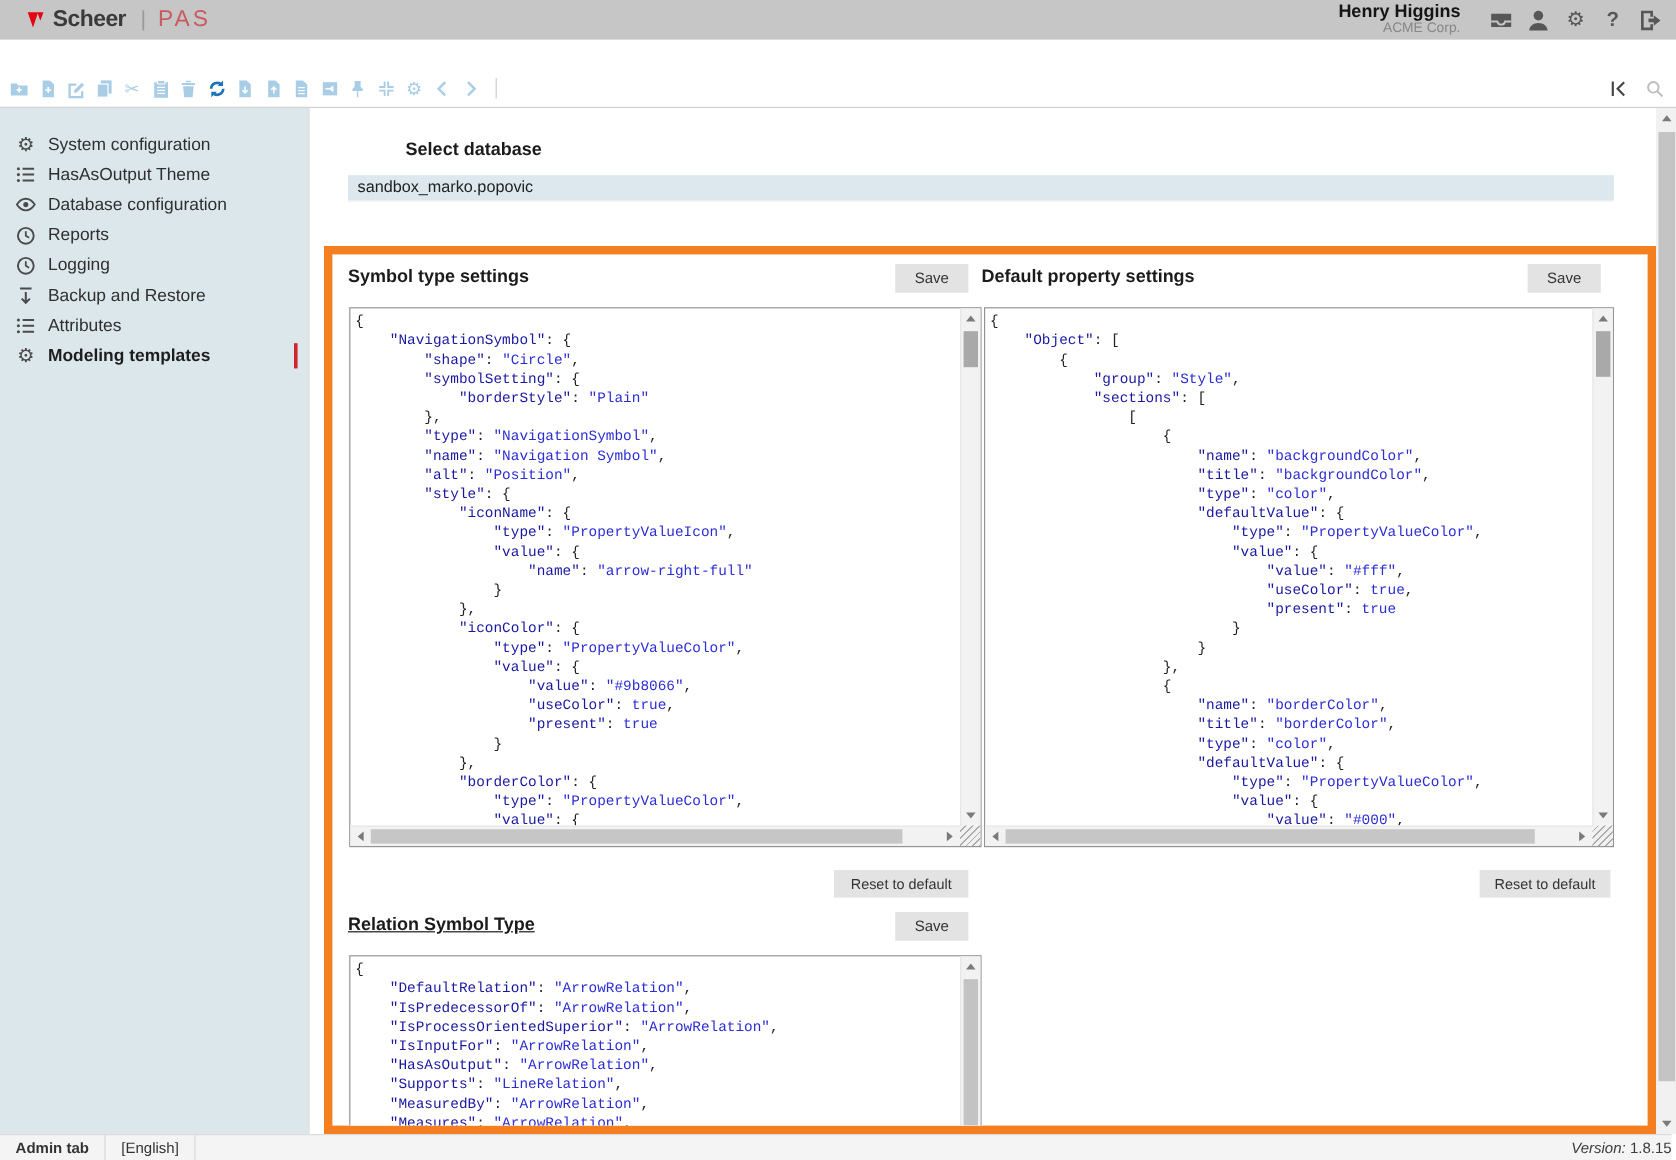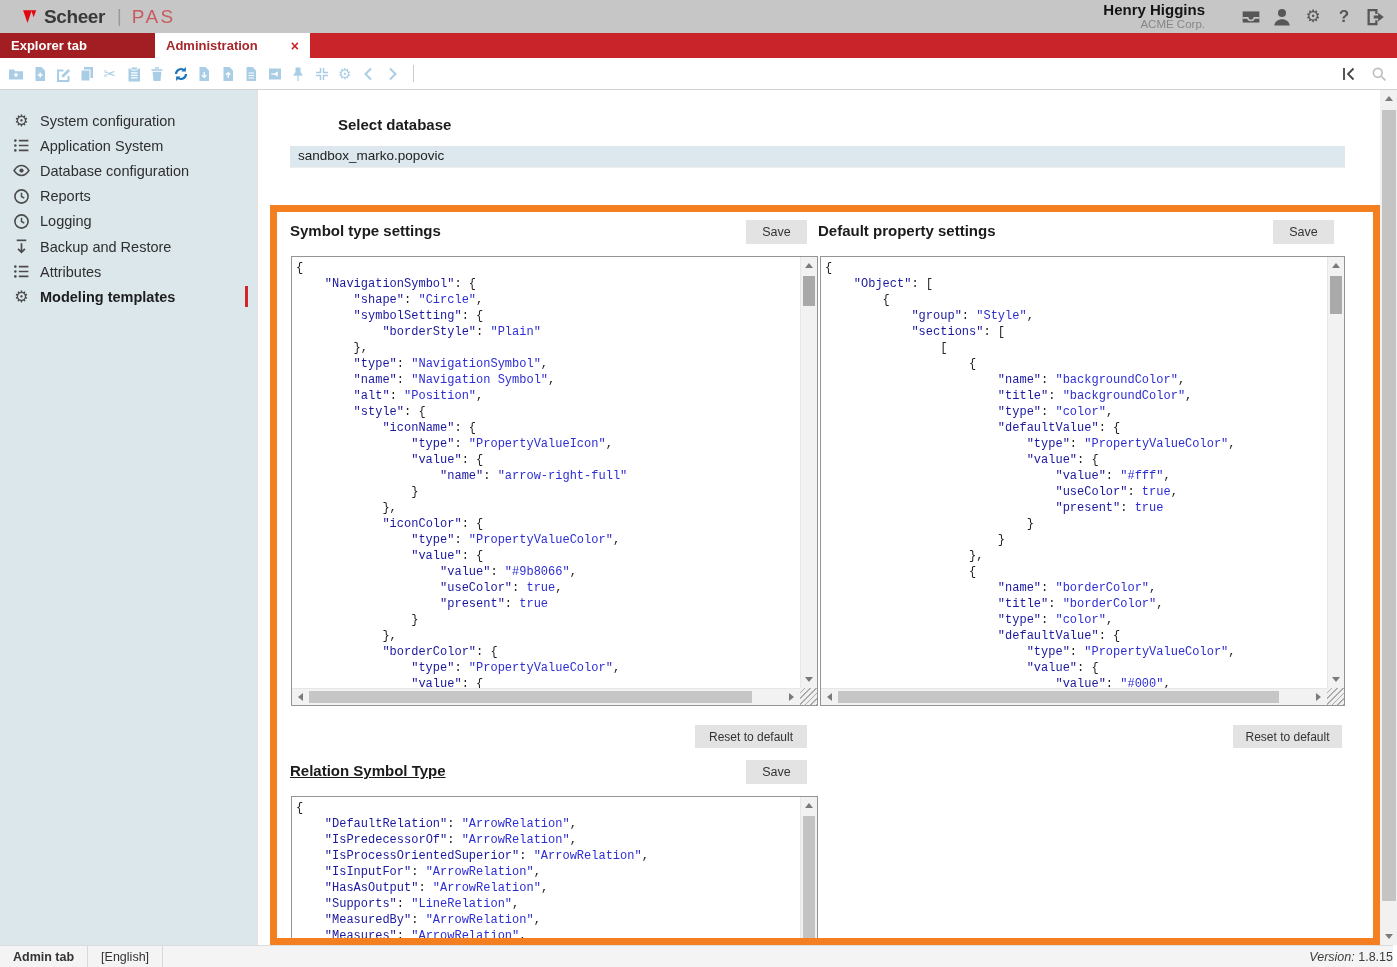--- a/index.html
+++ b/index.html
@@ -10,21 +10,21 @@
   .uni{display:flex;align-items:center;justify-content:center;width:100%;height:100%;}
 
   
   .hdr{position:absolute;top:0;left:0;right:0;height:33px;background:var(--header_bg,#c6c6c6);
        display:flex;align-items:center;justify-content:space-between;padding:0 12px 0 22px;box-sizing:border-box;}
   .logo{display:flex;align-items:center;gap:5px;}
   .logo-mark{width:17px;height:17px;}
   .logo-scheer{font-size:19px;font-weight:700;color:#3a3a3a;letter-spacing:-0.4px;}
   .logo-div{font-size:18px;color:#9a9a9a;font-weight:300;margin:0 5px 0 7px;}
   .logo-pas{font-size:19px;color:var(--logo_pas,#c75b60);letter-spacing:2.5px;}
-  .hdr-right{display:flex;align-items:center;gap:32px;}
+  .hdr-right{display:flex;align-items:center;gap:20px;}
   .user-block{text-align:right;line-height:1.08;margin-right:4px;}
   .user-name{font-size:15px;font-weight:700;color:#141414;}
   .user-co{font-size:11.5px;color:#878787;}
   .hdr-icons{display:flex;align-items:center;gap:11px;color:#575757;}
   .hdr-btn{width:20px;height:20px;cursor:pointer;}
   .hdr-btn .uni{font-size:17px;font-weight:700;}
 
   
   .tabbar{position:absolute;top:33px;left:0;right:0;height:25px;background:var(--tab_bar_red,#c8242a);display:flex;}
   .tab{width:155px;box-sizing:border-box;display:flex;align-items:center;padding:0 11px;
@@ -167,29 +167,20 @@
           <span class="hdr-btn"><span class="icon-box " style="width:100%;height:100%">
               <svg viewBox="0 0 16 16">
                 <path d="M2 1.5h8v4H8.2V3.3H3.8v9.4h4.4V10.5H10v4H2z" fill="currentColor"></path>
                 <path d="M10.5 4.5L15 8l-4.5 3.5V9.2H7V6.8h3.5z" fill="currentColor"></path>
               </svg>
             </span></span>
         </div>
     </div>
   </div>
 
-  <div class="tabbar" id="tabbar">
-      <div class="tab inactive">
-        <span class="tab-label">Explorer tab</span>
-      </div>
-      <div class="tab active">
-        <span class="tab-label">Administration</span>
-        <span class="tab-close">×</span>
-      </div>
-    </div>
 
   <div class="toolbar">
     <div class="tool-group" id="toolbar-icons">
         <span class="tool-btn">
           <span class="icon-box " style="width:100%;height:100%">
             <svg viewBox="0 0 16 16">
               <path d="M1 3.5h5l1.2 1.8H15v8.2H1z" fill="currentColor"></path>
               <path d="M8 6.8v4.2M5.9 8.9h4.2" stroke="#fff" stroke-width="1.4"></path>
             </svg>
           </span>
@@ -343,21 +334,21 @@
         </span>
         <span class="side-label">System configuration</span>
       </div>
       <div class="side-item">
         <span class="side-icon"><svg viewBox="0 0 16 16">
             <circle cx="2.2" cy="3.4" r="1.2" fill="currentColor"></circle>
             <circle cx="2.2" cy="8" r="1.2" fill="currentColor"></circle>
             <circle cx="2.2" cy="12.6" r="1.2" fill="currentColor"></circle>
             <path d="M5.5 3.4h9M5.5 8h9M5.5 12.6h9" stroke="currentColor" stroke-width="1.6"></path>
           </svg></span>
-        <span class="side-label">Application System</span>
+        <span class="side-label">HasAsOutput Theme</span>
       </div>
       <div class="side-item">
         <span class="side-icon"><svg viewBox="0 0 16 16">
             <path d="M1 8c2-3.1 4.3-4.6 7-4.6S13 4.9 15 8c-2 3.1-4.3 4.6-7 4.6S3 11.1 1 8z" fill="none" stroke="currentColor" stroke-width="1.4"></path>
             <circle cx="8" cy="8" r="2" fill="currentColor"></circle>
           </svg></span>
         <span class="side-label">Database configuration</span>
       </div>
       <div class="side-item">
         <span class="side-icon"><svg viewBox="0 0 16 16">

